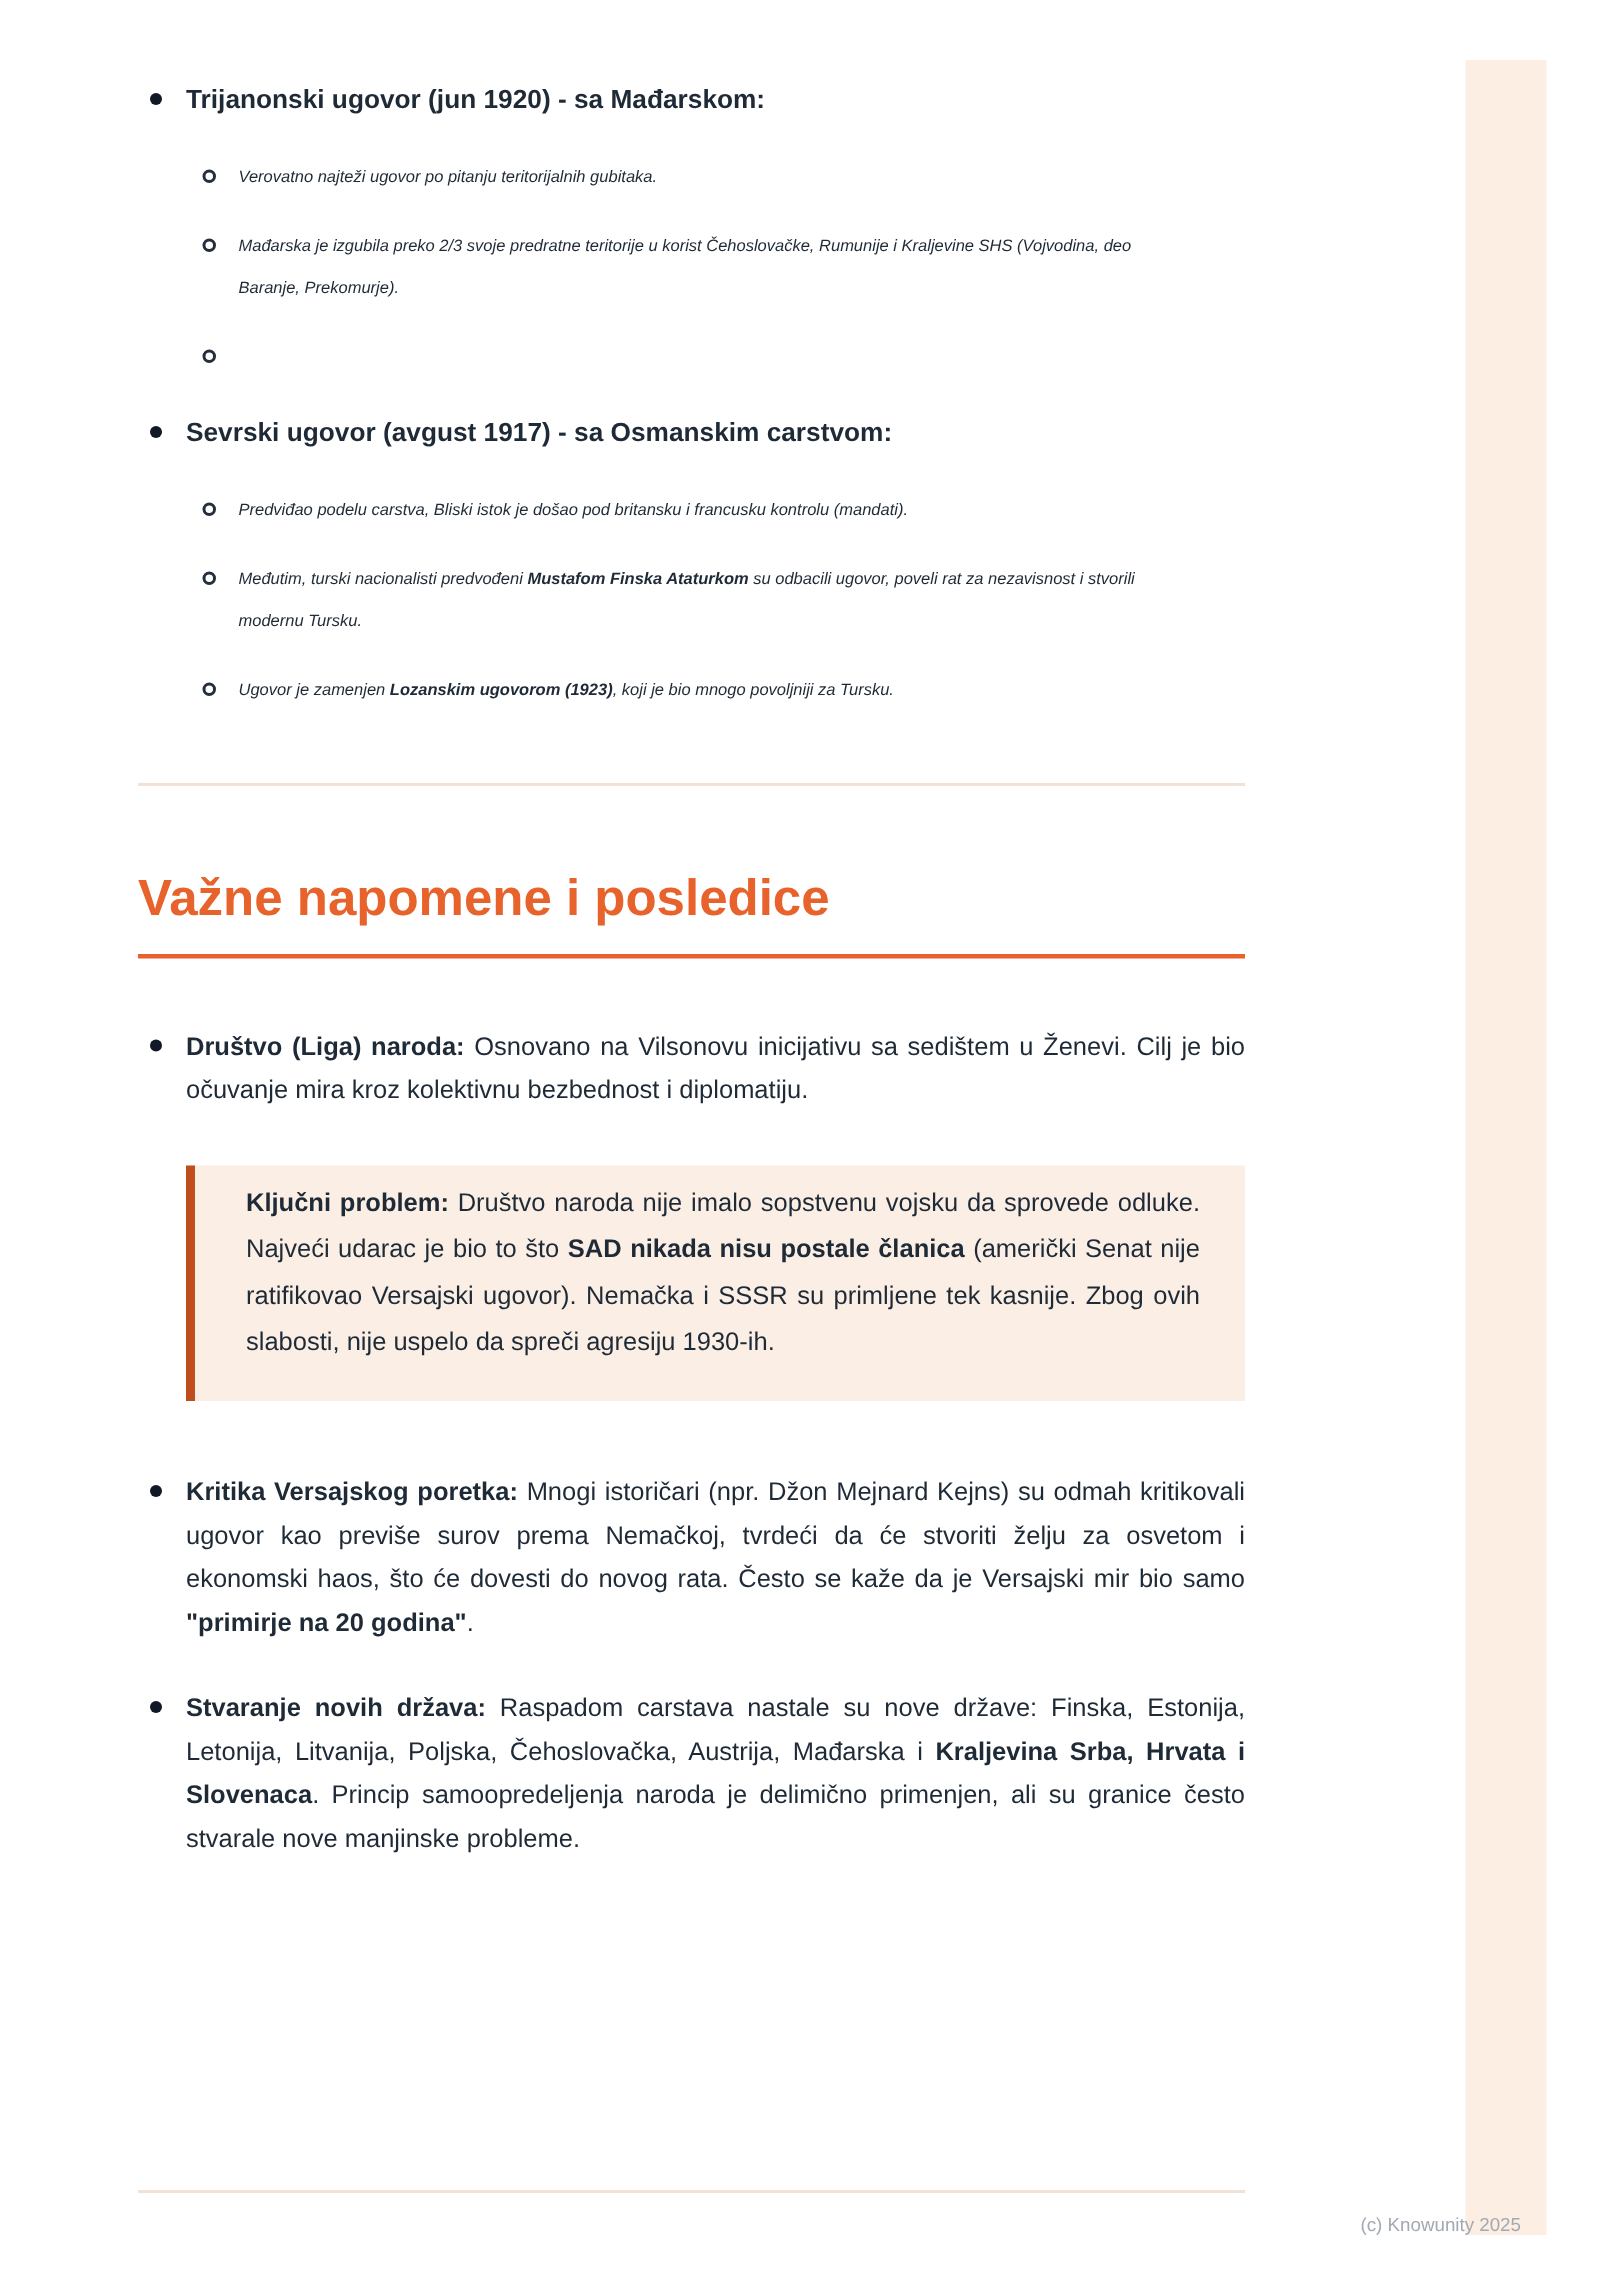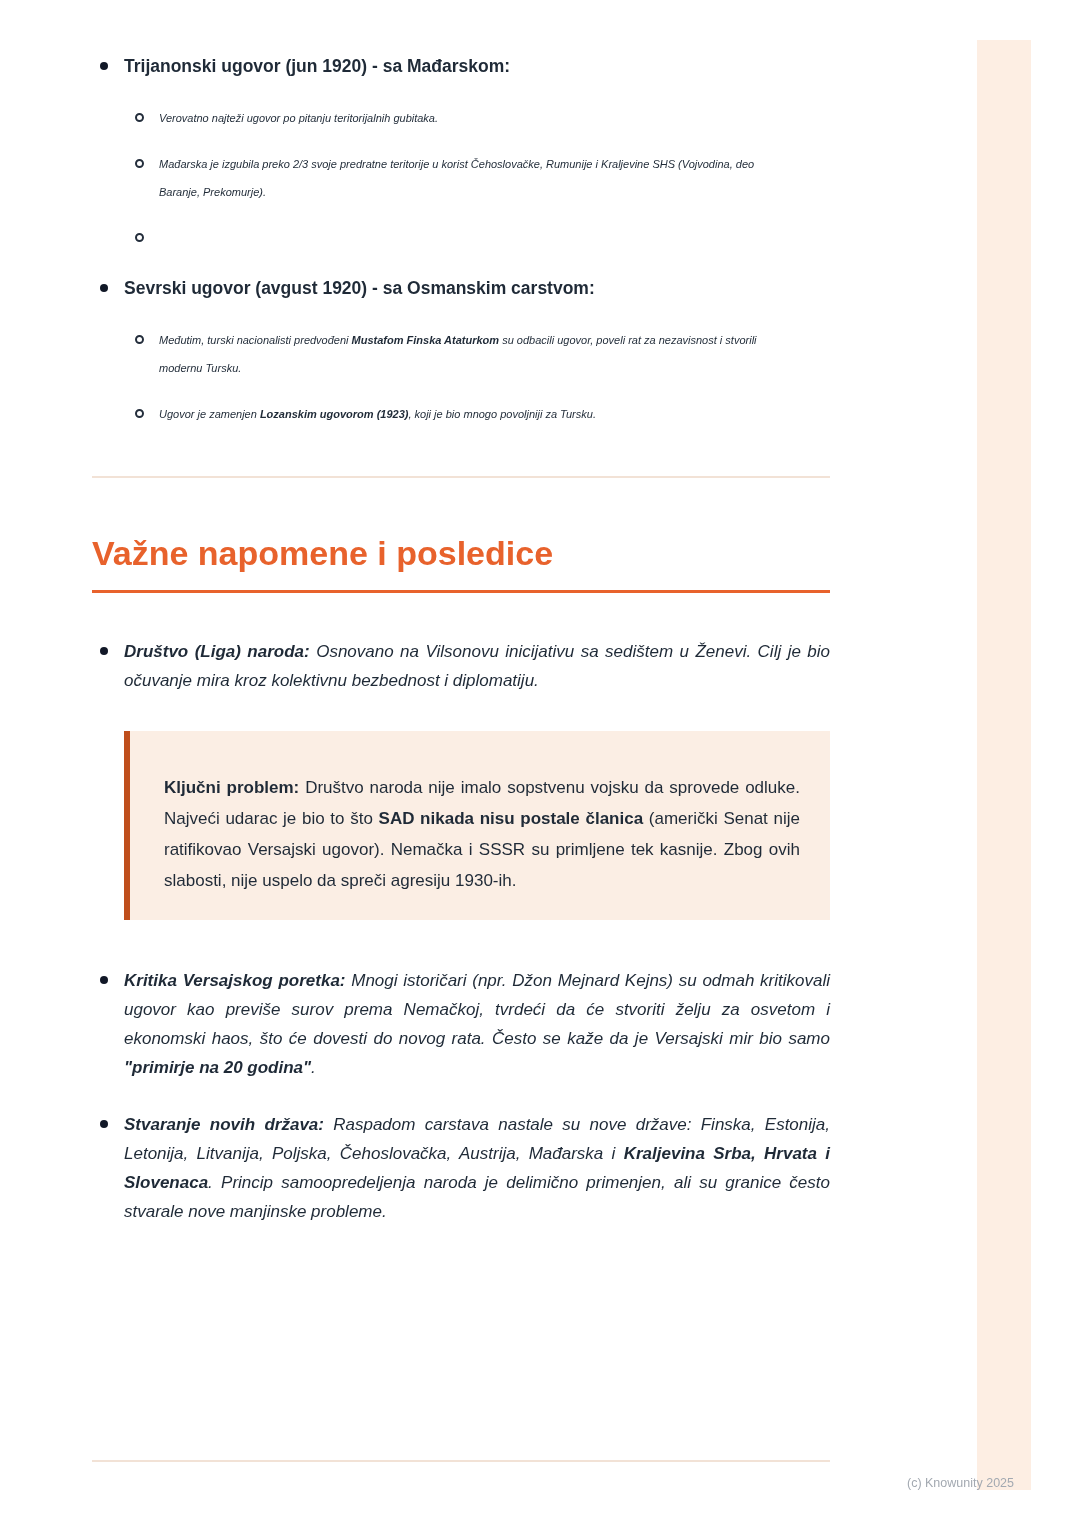--- a/index.html
+++ b/index.html
@@ -85,27 +85,26 @@
   }
   .heading-rule {
     border-top: 3px solid var(--accent);
     margin: 16px 0 44px 0;
   }
   .notes-bullet { margin-bottom: 28px; }
   .note-text {
     font-size: 17px;
     line-height: 29px;
     text-align: justify;
-    font-style: italic;
   }
   .callout {
     background: var(--callout-bg);
     border-left: 6px solid var(--accent-dark);
     margin: 36px 0 46px 32px;
-    padding: 41px 30px 24px 34px;
+    padding: 9px 30px 24px 34px;
   }
   .callout-text {
     font-size: 17px;
     line-height: 31px;
     text-align: justify;
   }
   strong { font-weight: 700; }
   .bottom-divider {
     position: absolute;
     left: 92px;
@@ -146,22 +145,26 @@
               </div>
               <div class="sub-item">
                 <span class="sub-marker"></span>
               </div>
             </div>
           </div>
         </div>
         <div class="bullet-item treaty-item">
           <span class="bullet-marker"></span>
           <div class="bullet-body">
-            <div class="treaty-title"><strong>Sevrski ugovor (avgust 1920) - sa Osmanskim carstvom:</strong></div>
+            <div class="treaty-title"><strong>Sevrski ugovor (avgust 1917) - sa Osmanskim carstvom:</strong></div>
             <div class="sub-list">
+              <div class="sub-item">
+                <span class="sub-marker"></span>
+                <div class="sub-text"><span>Predviđao podelu carstva, Bliski istok je došao pod britansku i francusku kontrolu (mandati).</span></div>
+              </div>
               <div class="sub-item">
                 <span class="sub-marker"></span>
                 <div class="sub-text"><span>Međutim, turski nacionalisti predvođeni </span><strong>Mustafom Finska Ataturkom</strong><span> su odbacili ugovor, poveli rat za nezavisnost i stvorili modernu Tursku.</span></div>
               </div>
               <div class="sub-item">
                 <span class="sub-marker"></span>
                 <div class="sub-text"><span>Ugovor je zamenjen </span><strong>Lozanskim ugovorom (1923)</strong><span>, koji je bio mnogo povoljniji za Tursku.</span></div>
               </div>
             </div>
           </div>

